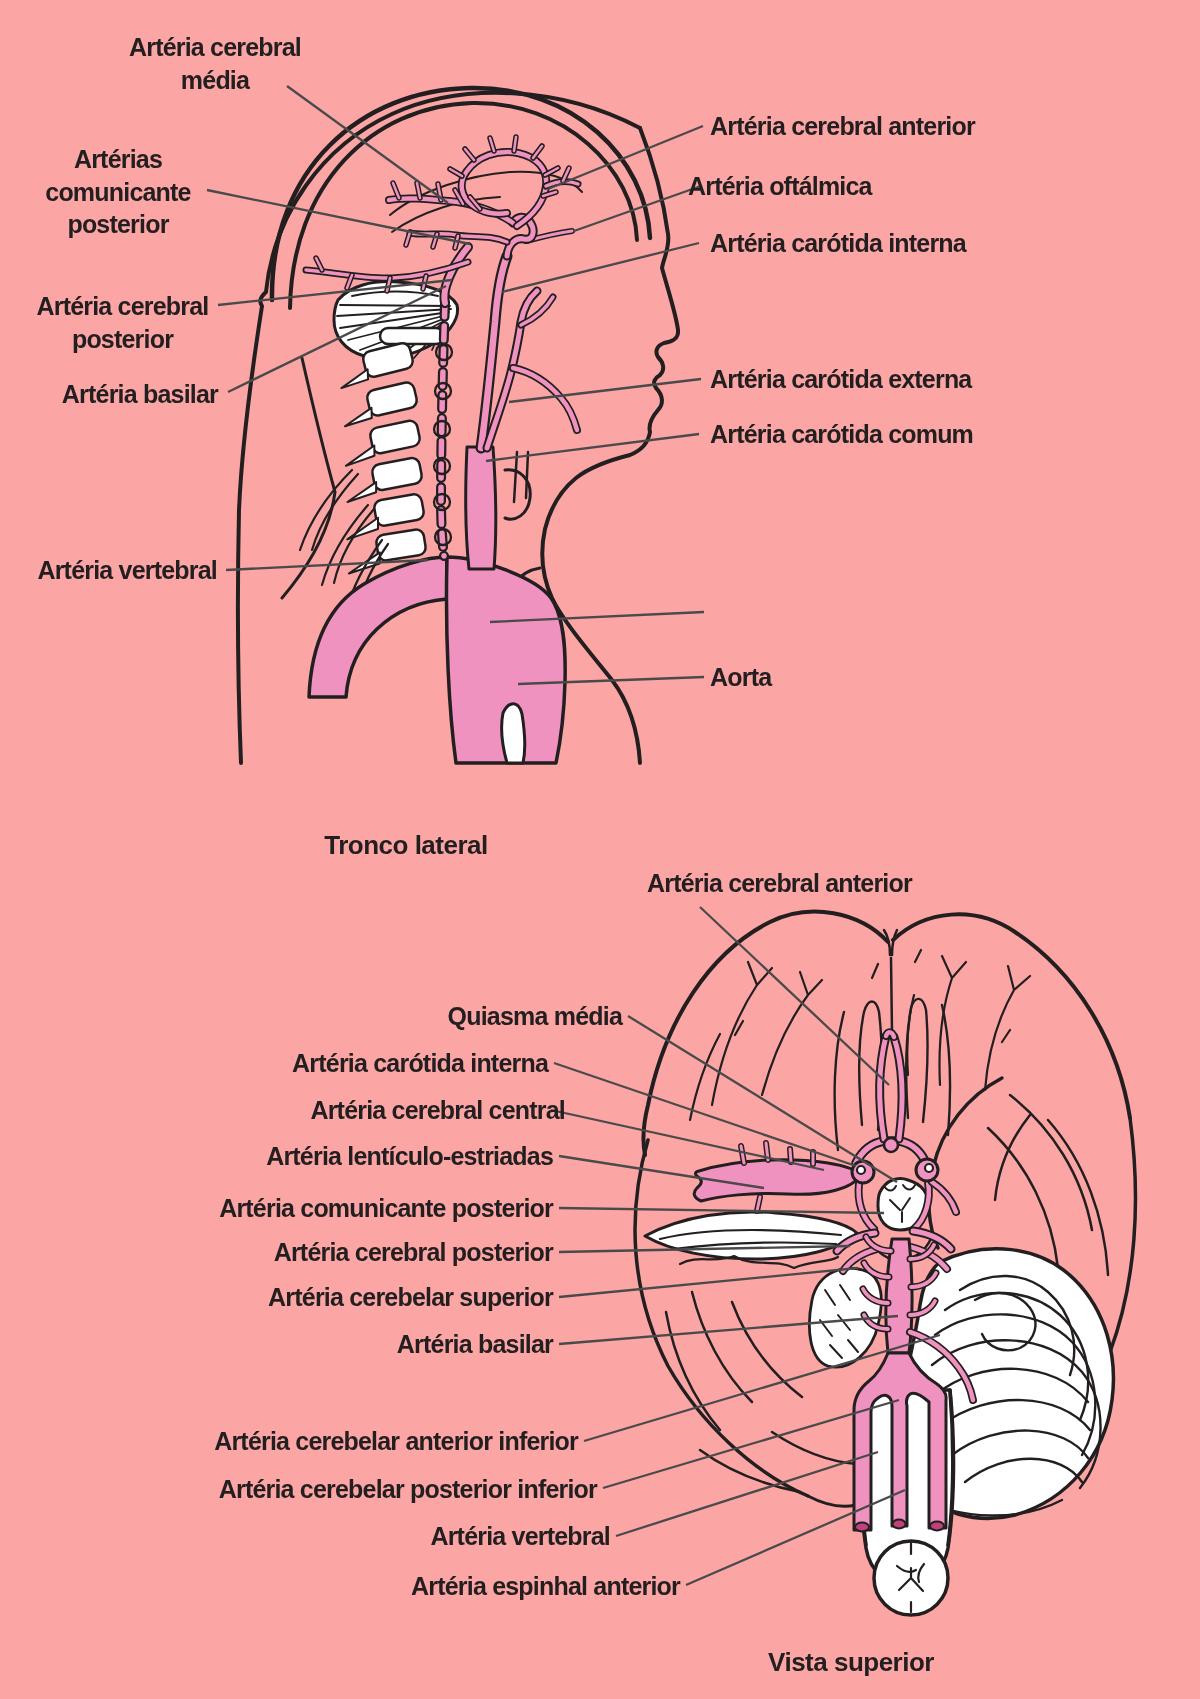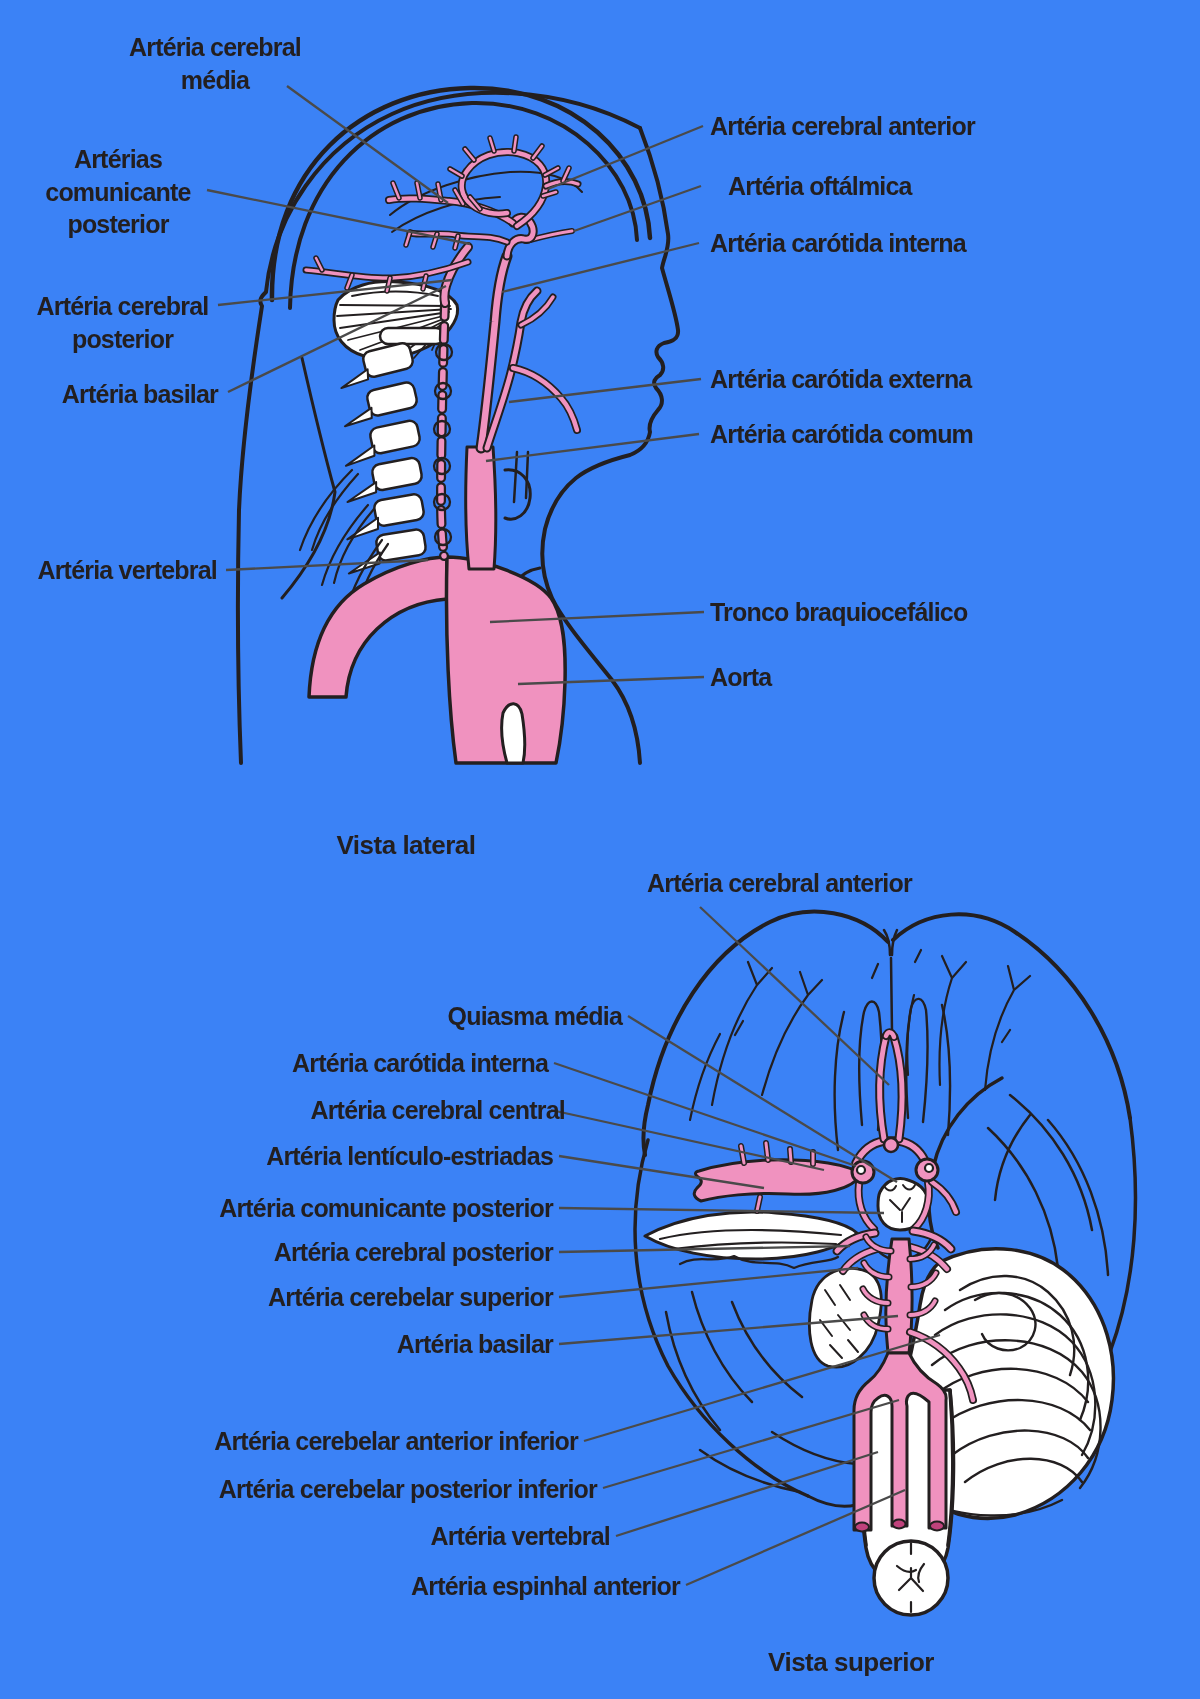--- a/index.html
+++ b/index.html
@@ -1,16 +1,16 @@
 <!DOCTYPE html>
 <html><head>
 <meta charset="utf-8">
 <style>
   html,body{margin:0;padding:0;background:#ffffff;}
-  #canvas{position:relative;width:1200px;height:1699px;background:#3b82f6;overflow:hidden;
+  #canvas{position:relative;width:1200px;height:1699px;background:#fca5a5;overflow:hidden;
           font-family:"Liberation Sans","DejaVu Sans",sans-serif;}
   #art{position:absolute;left:0;top:0;}
   .lbl{position:absolute;color:#231f20;font-weight:bold;font-size:25px;line-height:1.3;
        letter-spacing:-0.8px;white-space:pre-line;}
   .lbl.c{text-align:center;}
   .lbl.r{text-align:right;}
   .caption{position:absolute;color:#231f20;font-weight:bold;font-size:26px;text-align:center;
            letter-spacing:-0.5px;}
   
   .vb{stroke:#231f20;fill:none;stroke-linecap:round;stroke-linejoin:round;}
@@ -358,27 +358,26 @@
 <div class="lbl c" style="left:115px;top:31px;width:200px;">Artéria cerebral
 média</div>
 <div class="lbl c" style="left:28px;top:143px;width:180px;">Artérias
 comunicante
 posterior</div>
 <div class="lbl c" style="left:30px;top:290px;width:185px;">Artéria cerebral
 posterior</div>
 <div class="lbl r" style="right:982px;top:378px;width:220px;">Artéria basilar</div>
 <div class="lbl r" style="right:983px;top:554px;width:230px;">Artéria vertebral</div>
 <div class="lbl" style="left:710px;top:110px;width:320px;">Artéria cerebral anterior</div>
-<div class="lbl" style="left:728px;top:170px;width:320px;">Artéria oftálmica</div>
+<div class="lbl" style="left:688px;top:170px;width:320px;">Artéria oftálmica</div>
 <div class="lbl" style="left:710px;top:227px;width:320px;">Artéria carótida interna</div>
 <div class="lbl" style="left:710px;top:363px;width:320px;">Artéria carótida externa</div>
 <div class="lbl" style="left:710px;top:418px;width:320px;">Artéria carótida comum</div>
-<div class="lbl" style="left:710px;top:596px;width:320px;">Tronco braquiocefálico</div>
 <div class="lbl" style="left:710px;top:661px;width:200px;">Aorta</div>
-<div class="caption" style="left:306px;top:830px;width:200px;">Vista lateral</div>
+<div class="caption" style="left:306px;top:830px;width:200px;">Tronco lateral</div>
 
 <div class="lbl" style="left:647px;top:867px;width:320px;">Artéria cerebral anterior</div>
 <div class="lbl r" style="right:578px;top:1000px;width:300px;">Quiasma média</div>
 <div class="lbl r" style="right:652px;top:1047px;width:330px;">Artéria carótida interna</div>
 <div class="lbl r" style="right:635px;top:1094px;width:330px;">Artéria cerebral central</div>
 <div class="lbl r" style="right:647px;top:1140px;width:390px;">Artéria lentículo-estriadas</div>
 <div class="lbl r" style="right:647px;top:1192px;width:420px;">Artéria comunicante posterior</div>
 <div class="lbl r" style="right:647px;top:1236px;width:360px;">Artéria cerebral posterior</div>
 <div class="lbl r" style="right:647px;top:1281px;width:360px;">Artéria cerebelar superior</div>
 <div class="lbl r" style="right:647px;top:1328px;width:250px;">Artéria basilar</div>

